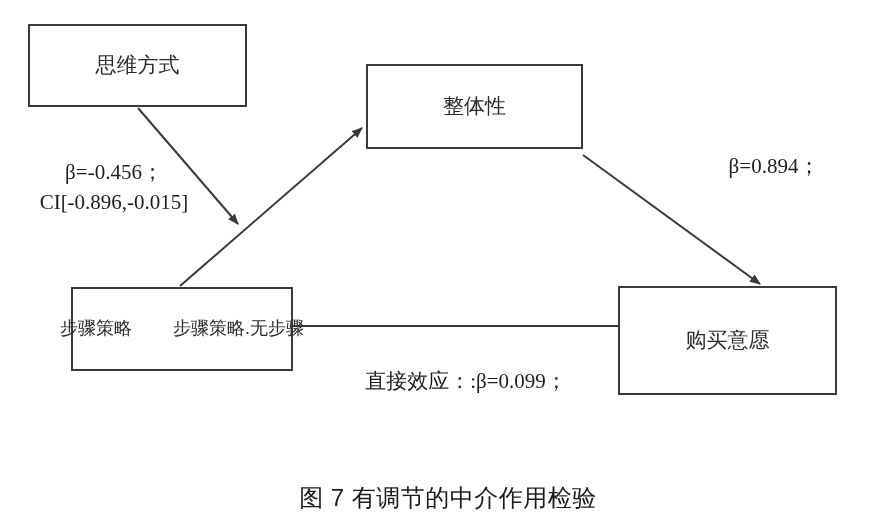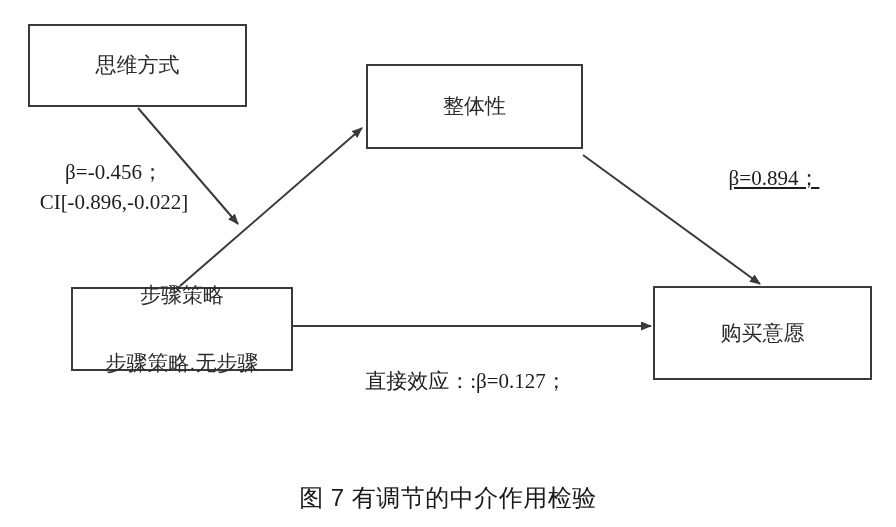--- a/index.html
+++ b/index.html
@@ -25,21 +25,21 @@
     width: 896px;
     height: 527px;
     pointer-events: none;
   }
   .node {
     position: absolute;
     box-sizing: border-box;
     border: 2px solid #3a3a3a;
     background: #ffffff;
     display: flex;
-    flex-direction: column;
+    flex-direction: row;
     align-items: center;
     justify-content: center;
     text-align: center;
     font-family: "Liberation Sans", "DejaVu Sans", sans-serif;
     color: #2b2b2b;
   }
   .node .line1,
   .node .line2 {
     display: block;
     line-height: 1.28;
@@ -58,28 +58,28 @@
     top: 64px;
     width: 217px;
     height: 85px;
     font-size: 21px;
   }
   #node-step-strategy {
     left: 71px;
     top: 287px;
     width: 222px;
     height: 84px;
-    font-size: 21px;
+    font-size: 18px;
     gap: 41px;
   }
   #node-purchase-intention {
-    left: 653px;
+    left: 618px;
     top: 286px;
     width: 219px;
-    height: 94px;
+    height: 109px;
     font-size: 21px;
   }
   .edge-label {
     position: absolute;
     text-align: center;
     font-family: "Liberation Serif", "DejaVu Serif", serif;
     font-size: 21px;
     line-height: 1.42;
     color: #1d1d1d;
     white-space: nowrap;
@@ -88,23 +88,22 @@
   .edge-label .l2 {
     display: block;
   }
   #label-moderation {
     left: 8px;
     top: 158px;
     width: 212px;
   }
   #label-path-b {
     left: 664px;
-    top: 164px;
+    top: 152px;
     width: 220px;
-    text-decoration: underline;
   }
   #label-direct-effect {
     left: 318px;
     top: 367px;
     width: 296px;
   }
   #figure-caption {
     position: absolute;
     left: 0;
     top: 482px;
@@ -149,26 +148,26 @@
     <span class="line1">步骤策略</span>
     <span class="line2">步骤策略.无步骤</span>
   </div>
 
   <div class="node" id="node-purchase-intention">
     <span class="line1">购买意愿</span>
   </div>
 
   <div class="edge-label" id="label-moderation">
     <span class="l1">β=-0.456；</span>
-    <span class="l2">CI[-0.896,-0.022]</span>
+    <span class="l2">CI[-0.896,-0.015]</span>
   </div>
 
   <div class="edge-label" id="label-path-b">
     <span class="l1">β=0.894；</span>
   </div>
 
   <div class="edge-label" id="label-direct-effect">
-    <span class="l1">直接效应：:β=0.127；</span>
+    <span class="l1">直接效应：:β=0.099；</span>
   </div>
 
   <div id="figure-caption">图 7 有调节的中介作用检验</div>
 
 </div>
 
 </body></html>

